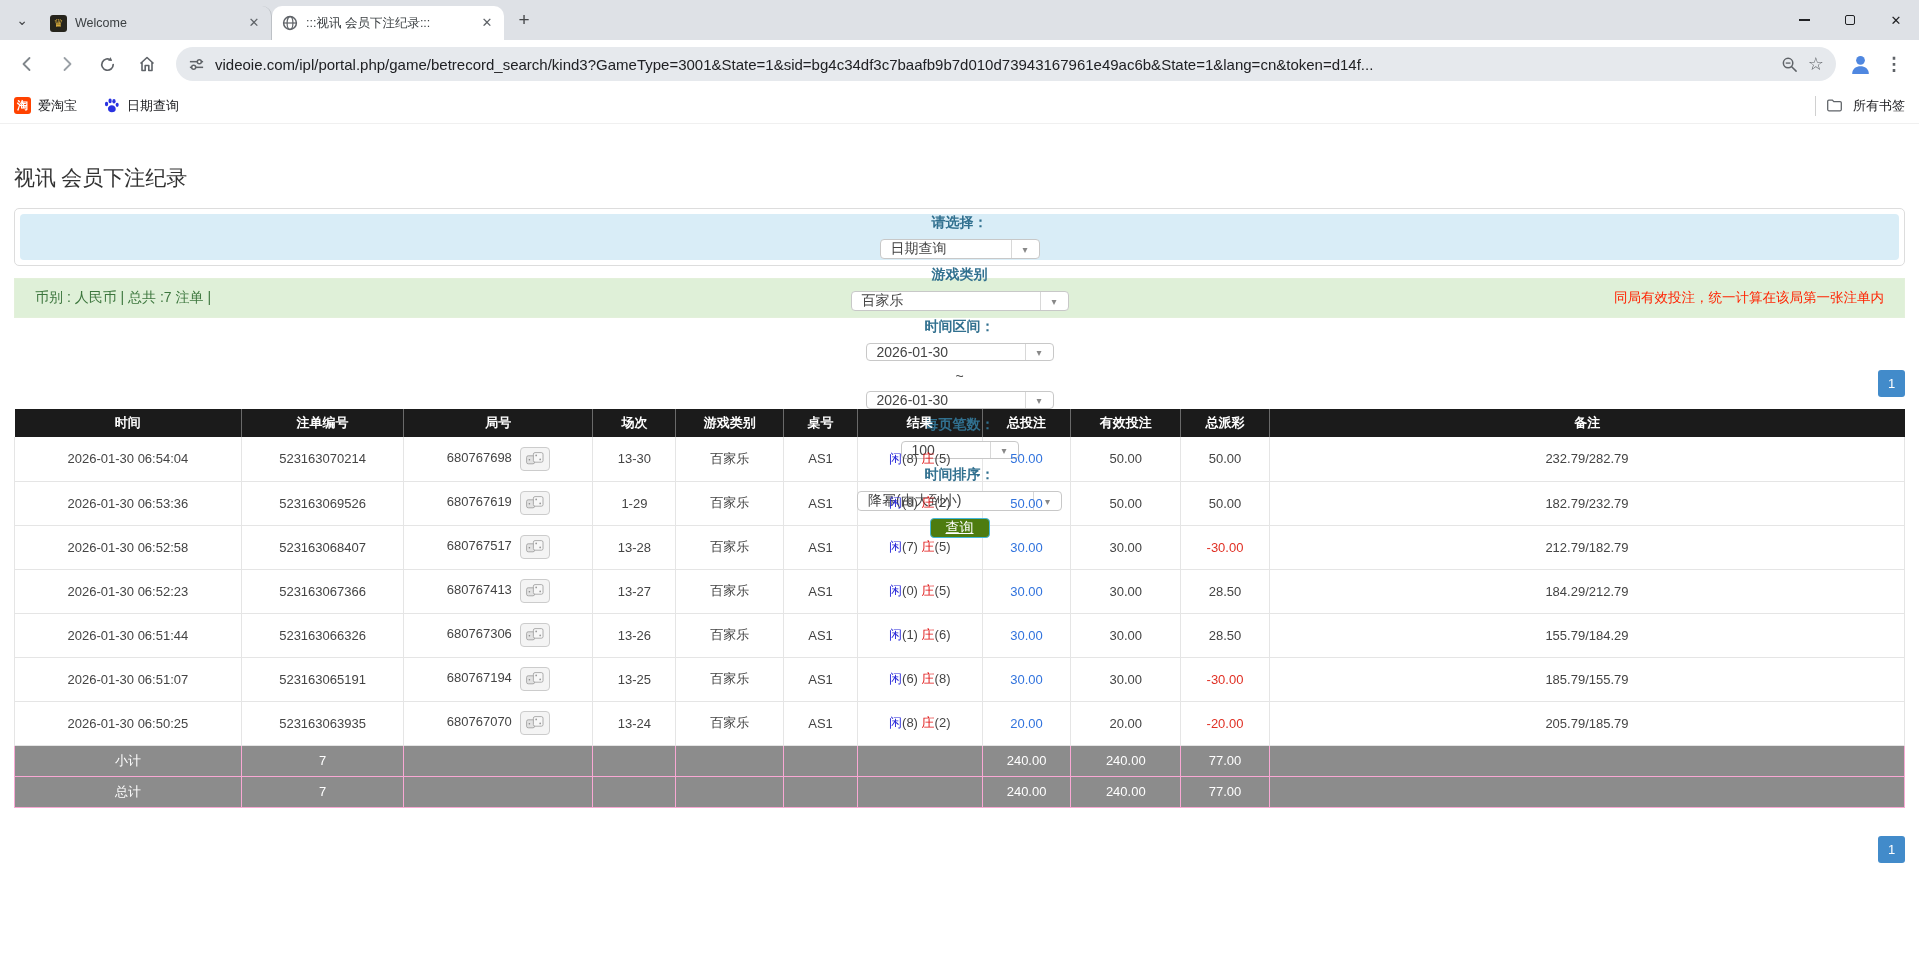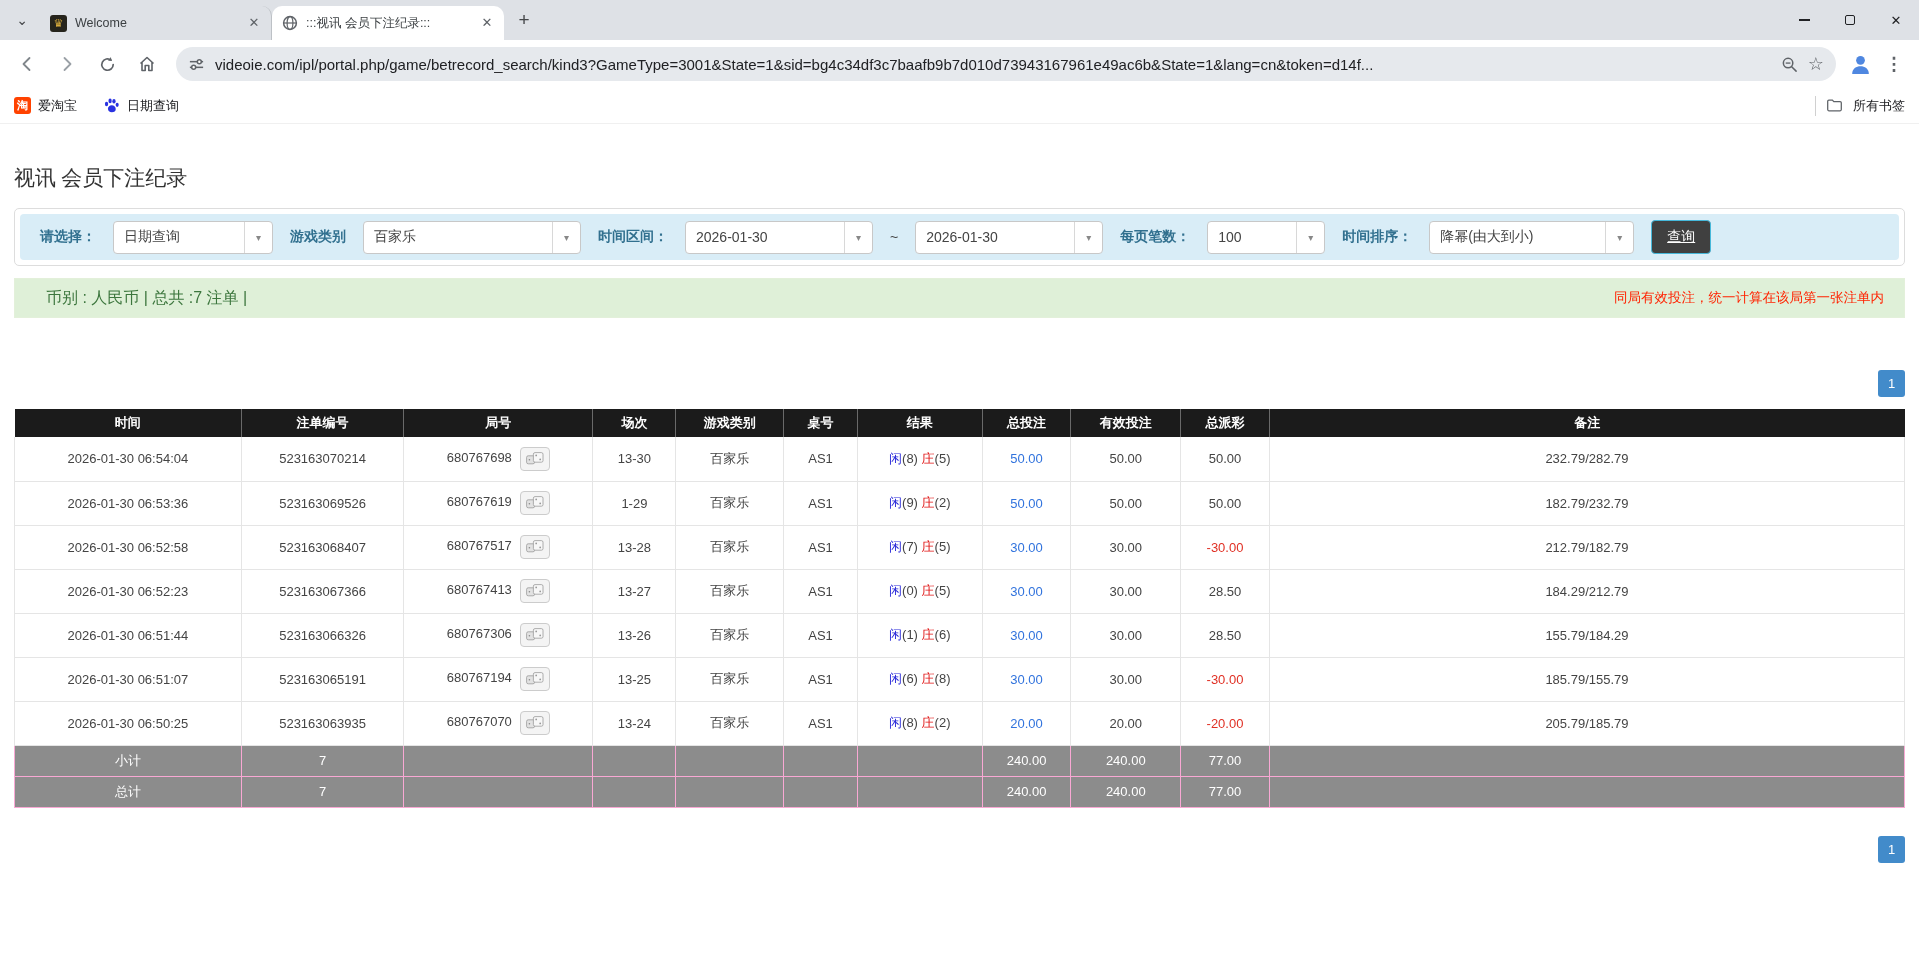--- a/index.html
+++ b/index.html
@@ -33,31 +33,31 @@
   .bm-item { display:flex; align-items:center; gap:7px; cursor:pointer; }
   .bm-taobao-icon { width:17px; height:17px; background:#ff4200; border-radius:3px; color:#fff; font-size:11px; font-weight:bold; line-height:17px; text-align:center; }
   .bm-right { margin-left:auto; display:flex; align-items:center; gap:10px; }
   .bm-divider { width:1px; height:20px; background:#d0d0d0; }
 
   
   .page { padding: 0 14px 30px; }
   h1.page-title { font-size:21px; font-weight:400; color:#333; margin:40px 0 16px;font-family:Liberation Serif, serif; }
 
   .filter-panel { border:1px solid #ddd; border-radius:5px; padding:5px; }
-  .filter-bar { background:#d9edf7; border-radius:4px; height:46px; display:flex; align-items:center; padding:0 20px; gap:17px; font-size:14px; }
+  .filter-bar { background:#d9edf7; border-radius:4px; height:46px; display:flex; align-items:center; padding:0 20px; gap:7px; font-size:14px;flex-direction:column; }
   .flabel { color:#31708f; font-weight:700; white-space:nowrap; }
   .select { background:#fff; border:1px solid #c8c8c8; border-radius:4px; height:33px; display:flex; align-items:center; cursor:pointer; }
   .sel-text { padding:0 10px; flex:1; font-size:14px; color:#444; white-space:nowrap; overflow:hidden; }
   .sel-arrow { width:28px; align-self:stretch; border-left:1px solid #d8d8d8; color:#888; display:flex; align-items:center; justify-content:center; font-size:10px; }
   .w-choice { width:160px; } .w-game { width:218px; } .w-date { width:188px; } .w-per { width:118px; } .w-sort { width:205px; }
   .range-sep { color:#444; }
-  .btn-query { background:#404040; color:#fff; border:1px solid #46b8da; border-radius:4px; height:34px; padding:0 15px; font-size:14px; cursor:pointer;text-decoration:underline; }
+  .btn-query { background:#4d7c0f; color:#fff; border:1px solid #46b8da; border-radius:4px; height:34px; padding:0 15px; font-size:14px; cursor:pointer;text-decoration:underline; }
 
   .summary-bar { margin-top:12px; background:#dff0d8; border:1px solid #e3f0da; height:40px; display:flex; align-items:center; justify-content:space-between; padding:0 20px; }
-  .summary-left { color:#3c763d; font-size:16px;margin-left:11px; }
+  .summary-left { color:#3c763d; font-size:14px; }
   .summary-right { color:#ff2200; font-size:13.5px;margin-left:28px; }
 
   .pager { display:flex; justify-content:flex-end; }
   .pager.top { margin:52px 0 12px; }
   .pager.bottom { margin-top:28px; }
   .page-btn { width:27px; height:27px; background:#428bca; color:#fff; display:flex; align-items:center; justify-content:center; border-radius:3px; font-size:13px; cursor:pointer; }
 
   table.bet-table { width:100%; border-collapse:collapse; font-size:13px; color:#444; table-layout:fixed; }
   .bet-table thead th { background:#1b1b1b; color:#fff; height:28px; font-weight:700; border-right:1px solid #6a6a6a; font-size:13px; }
   .bet-table thead th:last-child { border-right:none; }

